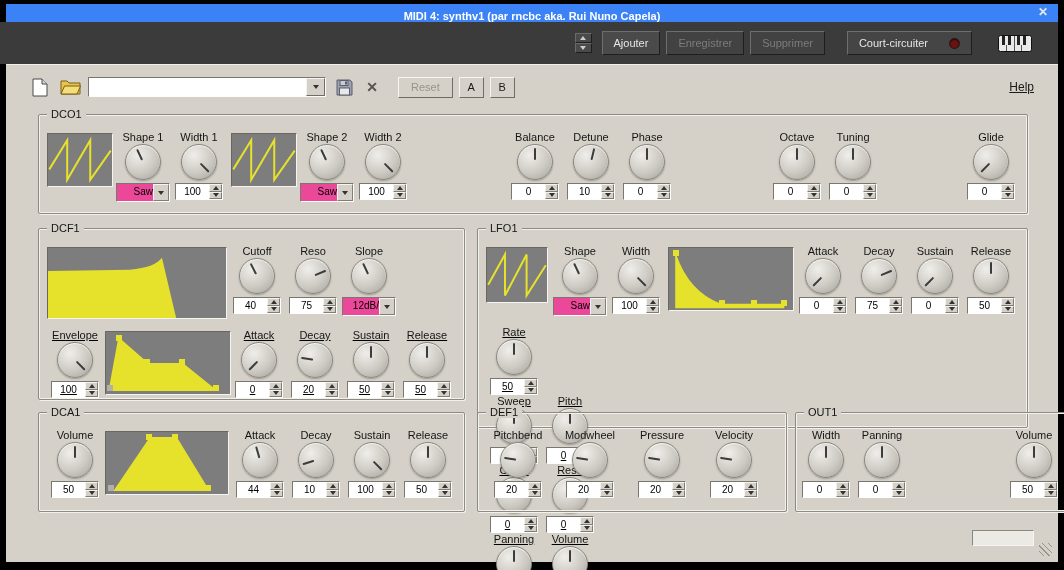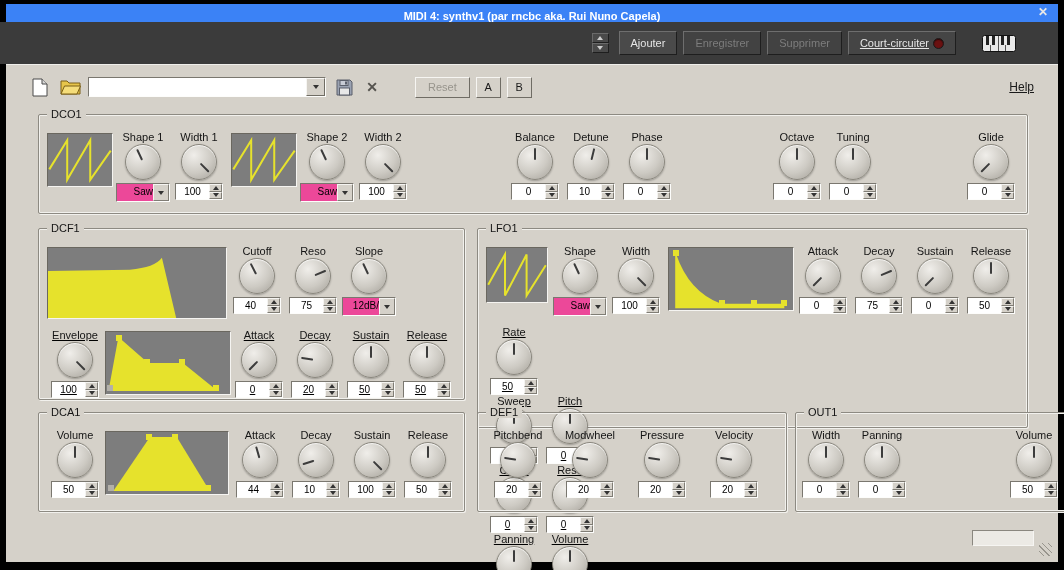--- a/index.html
+++ b/index.html
@@ -3,48 +3,48 @@
 <meta charset="utf-8">
 <style>
   html,body{margin:0;padding:0;background:#000;font-family:"Liberation Sans",sans-serif;}
   .window{position:relative;width:1064px;height:570px;background:#000;overflow:hidden;}
   
   .titlebar{position:absolute;left:6px;right:6px;top:4px;height:18px;background:#3b82f6;color:#fff;
     display:flex;align-items:flex-end;justify-content:center;font-size:11px;font-weight:bold;}
   .close{position:absolute;right:10px;top:1px;font-size:12px;font-weight:bold;color:#e8e8e8;cursor:default;}
   
   .toolbar{position:absolute;left:0;right:6px;top:22px;height:42px;background:#3b3b3b;
-    display:flex;align-items:center;justify-content:flex-end;gap:6px;padding-right:42px;box-sizing:border-box;}
+    display:flex;align-items:center;justify-content:flex-end;gap:6px;padding-right:26px;box-sizing:border-box;}
   .mini-spin{width:17px;height:20px;display:flex;flex-direction:column;margin-right:4px;}
   .ms-btn{flex:1;background:#4a4a4a;border:1px solid;border-color:#6a6a6a #1e1e1e #1e1e1e #6a6a6a;
     display:flex;align-items:center;justify-content:center;}
   .tbtn{font-family:"Liberation Sans",sans-serif;font-size:11px;color:#e6e6e6;background:#4a4a4a;
     border:1px solid;border-color:#6e6e6e #1e1e1e #1e1e1e #6e6e6e;padding:4px 11px;height:24px;}
   .tbtn.disabled{color:#7d7d7d;background:#424242;}
-  .tbtn.bypass{display:flex;align-items:center;gap:4px;background:#454545;text-decoration:underline;}
+  .tbtn.bypass{display:flex;align-items:center;gap:21px;margin-left:16px;background:#454545;}
   .led{width:9px;height:9px;border-radius:50%;background:var(--led-off,#6a1111);
     border:1px solid #1a1a1a;box-shadow:inset 0 1px 1px rgba(0,0,0,.6);}
   .kbd-icon{margin-left:20px;display:flex;align-items:center;}
   
   .panel{position:absolute;left:6px;right:6px;top:64px;bottom:8px;background:var(--panel,#d5d1c9);
     border-top:1px solid #efeeea;}
   
   .preset-row{position:absolute;left:22px;right:22px;top:10px;height:24px;display:flex;align-items:center;gap:6px;}
   .ticon{display:flex;align-items:center;justify-content:center;width:24px;height:22px;}
   .xicon{font-size:14px;font-weight:bold;color:#55534e;width:20px;}
   .preset-combo{width:238px;height:20px;display:flex;background:#fff;
     border:1px solid;border-color:#7a776f #fdfdfb #fdfdfb #7a776f;box-sizing:border-box;}
   .pc-field{flex:1;font-size:11px;line-height:18px;padding-left:3px;color:#000;}
   .pc-arrow{width:17px;background:#d5d1c9;border:1px solid;border-color:#f6f5f2 #6f6c64 #6f6c64 #f6f5f2;
     display:flex;align-items:center;justify-content:center;}
   .btn{font-family:"Liberation Sans",sans-serif;font-size:11px;color:#1a1a1a;background:#d5d1c9;
     border:1px solid;border-color:#f6f5f2 #6f6c64 #6f6c64 #f6f5f2;padding:3px 12px;height:21px;}
   .btn.disabled{color:#97948c;}
   .btn.sq{width:25px;padding:3px 0;text-align:center;}
-  .btn.rst{margin-left:27px;}
+  .btn.rst{margin-left:10px;}
   .tabs{display:flex;align-items:flex-end;margin-left:12px;height:24px;}
   .tab{font-size:12px;color:#1a1a1a;background:#cdc9c1;border:1px solid;
     border-color:#f6f5f2 #6f6c64 #6f6c64 #f6f5f2;padding:3px 13px 4px;}
   .tab.active{background:#d5d1c9;padding:5px 14px 5px;border-bottom-color:#d5d1c9;}
   .help{margin-left:auto;font-size:12px;color:#1a1a1a;text-decoration:underline;padding-right:2px;}
   
   .group{position:absolute;border:1px solid #8d8a82;border-radius:2px;
     box-shadow:inset 0 0 0 1px #f2f1ed, 1px 1px 0 #f2f1ed;box-sizing:border-box;}
   .group-title{position:absolute;top:-7px;left:8px;background:var(--panel,#d5d1c9);
     padding:0 4px;font-size:11px;color:#141414;}

